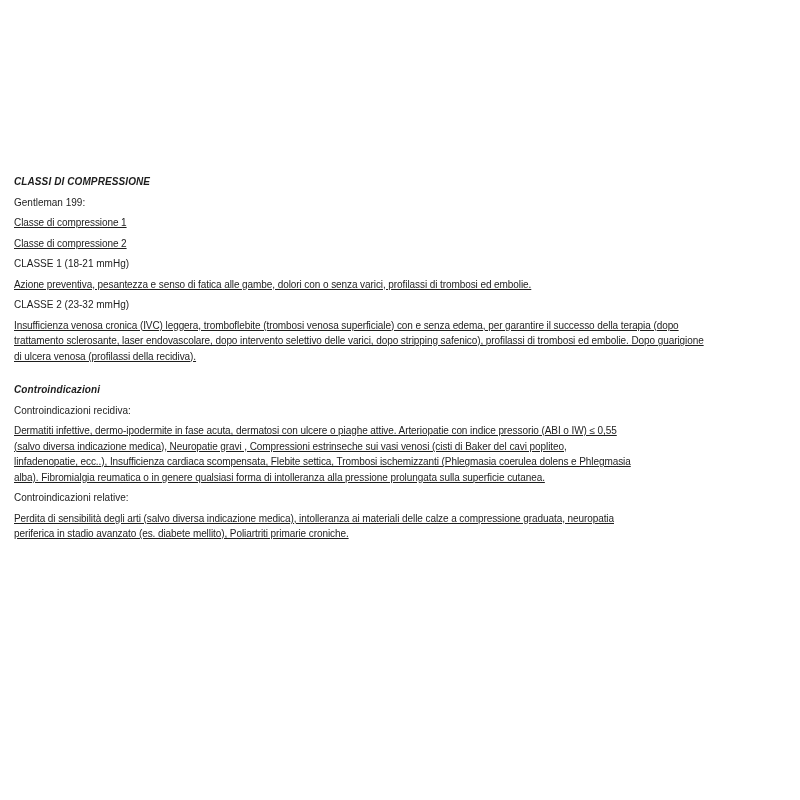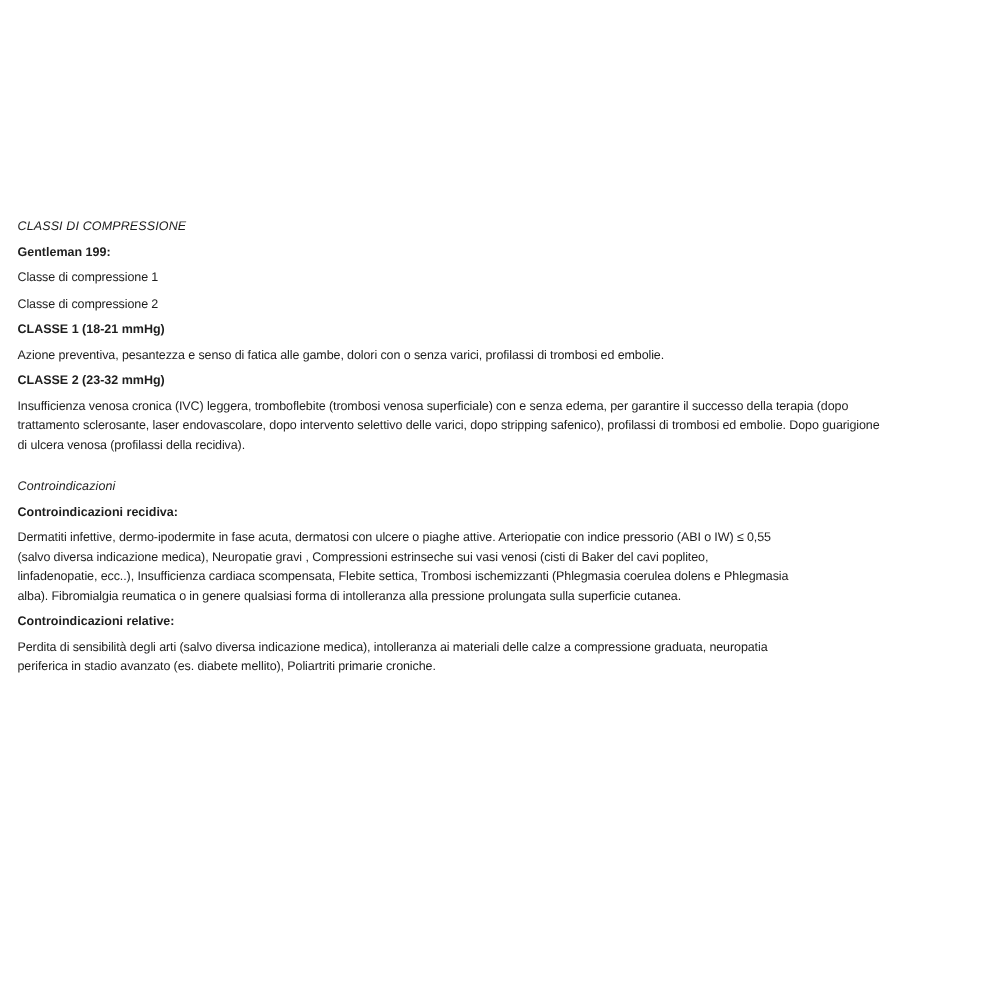--- a/index.html
+++ b/index.html
@@ -15,40 +15,41 @@
     width: 800px;
     height: 800px;
     padding: 174px 14px 0 14px;
     font-family: "Liberation Sans", "DejaVu Sans", sans-serif;
     font-size: 10px;
     color: #1d1d1d;
     overflow: hidden;
   }
   .h {
     font-style: italic;
-    font-weight: 400;
+    font-weight: 700;
     line-height: 15.5px;
     margin: 0 0 5px 0;
     letter-spacing: 0.1px;
     white-space: nowrap;
   }
   .h.mt-s2 { margin-top: 20px; }
   .h.mt-s3 { margin-top: 18px; }
   .b {
-    font-weight: 700;
+    font-weight: 400;
     line-height: 15.5px;
     margin: 0 0 5px 0;
     white-space: nowrap;
   }
   .b.mt-extra { margin-top: 5px; }
   .p { margin: 0 0 5px 0; }
   .ln {
     line-height: 15.5px;
     letter-spacing: -0.08px;
     white-space: nowrap;
+    text-decoration: underline;
   }
 </style>
 </head>
 <body>
 
 <div class="doc">
 
   <section>
     <div class="h">CLASSI DI COMPRESSIONE</div>
     <div class="b">Gentleman 199:</div>

